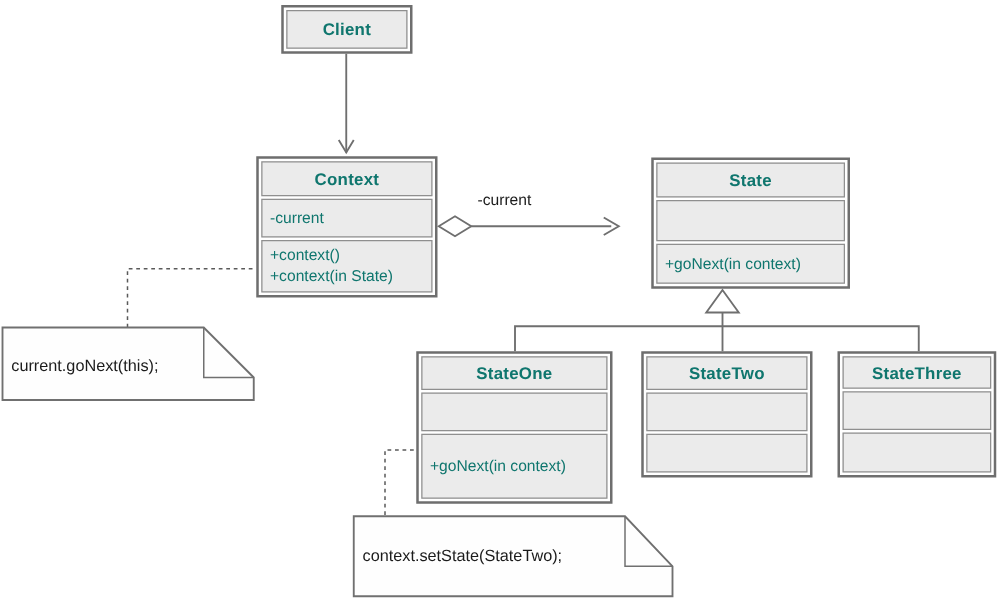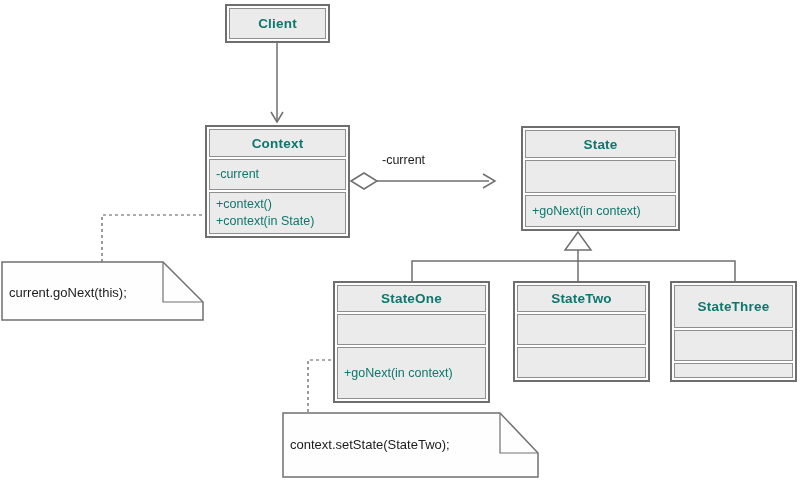--- a/index.html
+++ b/index.html
@@ -97,21 +97,21 @@
     </div>
   </div>
 
   <div class="uml-class" style="left:513px; top:281px; width:137px; height:101px;">
     <div class="compartment title" style="height:27px; flex:none;">StateTwo</div>
     <div class="compartment" style="height:31px; flex:none;"></div>
     <div class="compartment" style="flex:1"></div>
   </div>
 
   <div class="uml-class" style="left:670px; top:281px; width:127px; height:101px;">
-    <div class="compartment title" style="height:43px; flex:none;">StateThree</div>
+    <div class="compartment title" style="height:26px; flex:none;">StateThree</div>
     <div class="compartment" style="height:31px; flex:none;"></div>
     <div class="compartment" style="flex:1"></div>
   </div>
 
   <svg class="overlay" viewBox="0 0 800 481">
 
     <g>
       <line class="wire" x1="277" y1="43" x2="277" y2="122"></line>
       <polyline class="head" points="271,112 277,122 283,112"></polyline>
     </g>

